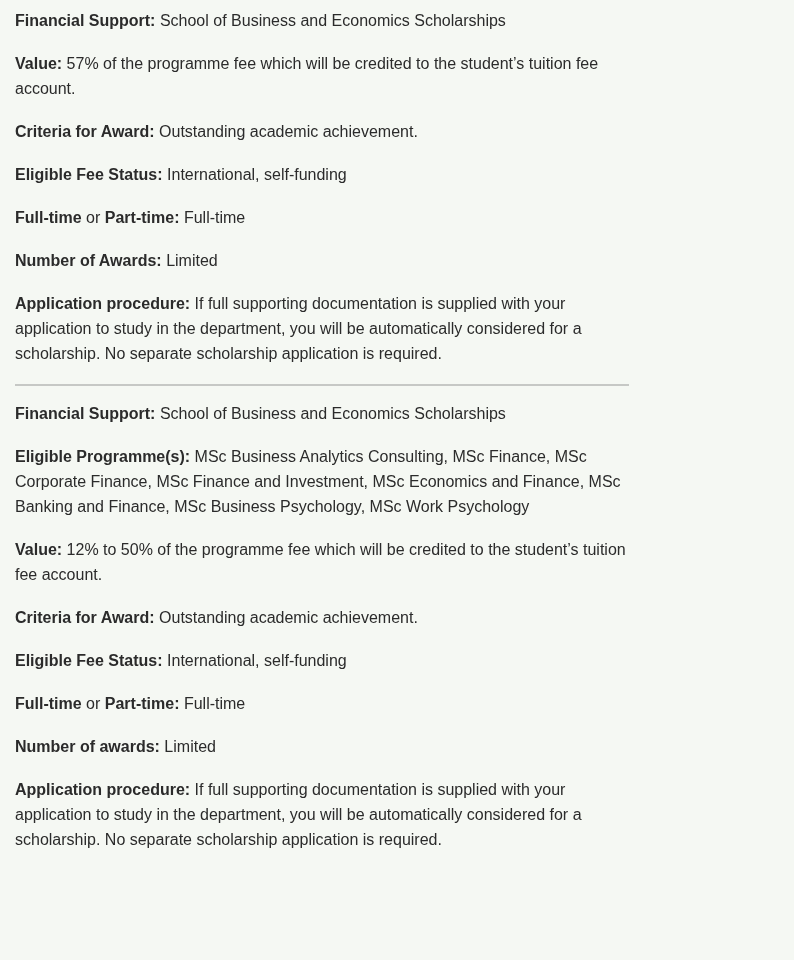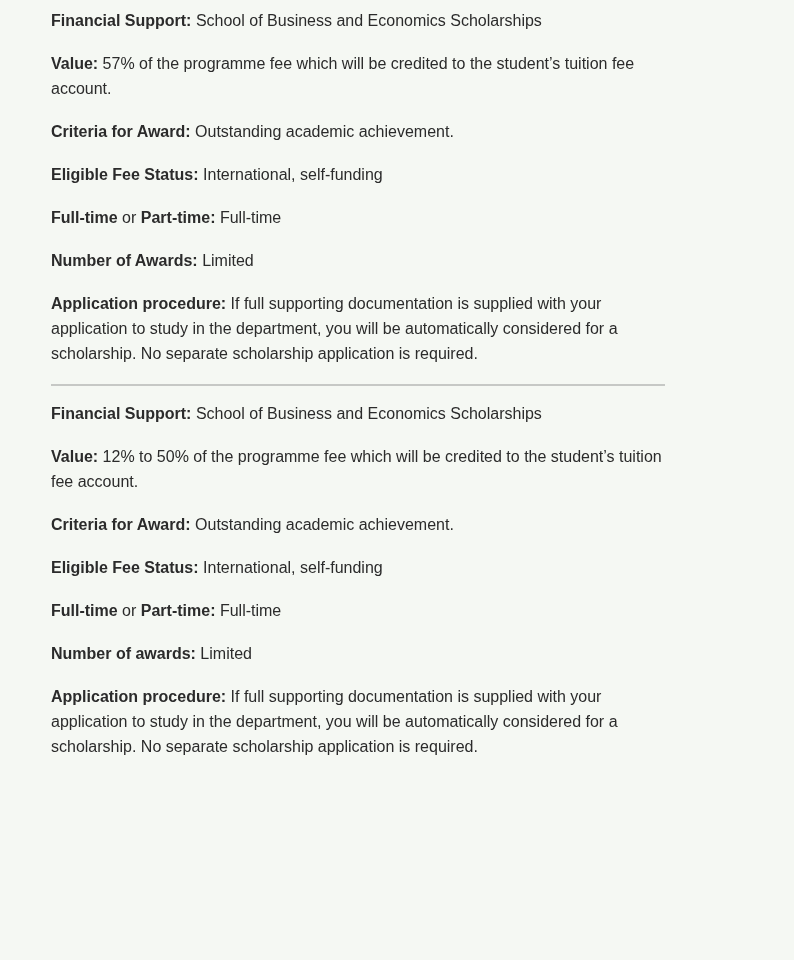--- a/index.html
+++ b/index.html
@@ -14,21 +14,20 @@
     background: var(--bg);
   }
   main.page {
     width: 644px;
     min-height: 960px;
     padding: 8px 15px 10px 15px;
     font-family: "Liberation Sans", "DejaVu Sans", sans-serif;
     font-size: 16px;
     line-height: 25px;
     color: var(--fg);
-    margin-left: 36px;
     -webkit-font-smoothing: antialiased;
   }
   section.entry p {
     margin: 0 0 18px 0;
   }
   .b {
     font-weight: 700;
   }
   hr.section-divider {
     border: 0;
@@ -45,20 +44,21 @@
       <p><span class="b">Value:</span><span> 57% of the programme fee which will be credited to the student’s tuition fee account.</span></p>
       <p><span class="b">Criteria for Award:</span><span> Outstanding academic achievement.</span></p>
       <p><span class="b">Eligible Fee Status:</span><span> International, self-funding</span></p>
       <p><span class="b">Full-time</span><span> or </span><span class="b">Part-time:</span><span> Full-time</span></p>
       <p><span class="b">Number of Awards:</span><span> Limited</span></p>
       <p><span class="b">Application procedure:</span><span> If full supporting documentation is supplied with your application to study in the department, you will be automatically considered for a scholarship. No separate scholarship application is required.</span></p>
     </section>
     <hr class="section-divider">
     <section class="entry">
       <p><span class="b">Financial Support:</span><span> School of Business and Economics Scholarships</span></p>
+      <p><span class="b">Eligible Programme(s):</span><span> MSc Business Analytics Consulting, MSc Finance, MSc Corporate Finance, MSc Finance and Investment, MSc Economics and Finance, MSc Banking and Finance, MSc Business Psychology, MSc Work Psychology</span></p>
       <p><span class="b">Value:</span><span> 12% to 50% of the programme fee which will be credited to the student’s tuition fee account.</span></p>
       <p><span class="b">Criteria for Award:</span><span> Outstanding academic achievement.</span></p>
       <p><span class="b">Eligible Fee Status:</span><span> International, self-funding</span></p>
       <p><span class="b">Full-time</span><span> or </span><span class="b">Part-time:</span><span> Full-time</span></p>
       <p><span class="b">Number of awards:</span><span> Limited</span></p>
       <p><span class="b">Application procedure:</span><span> If full supporting documentation is supplied with your application to study in the department, you will be automatically considered for a scholarship. No separate scholarship application is required.</span></p>
     </section>
   </main>
 
 </body></html>

